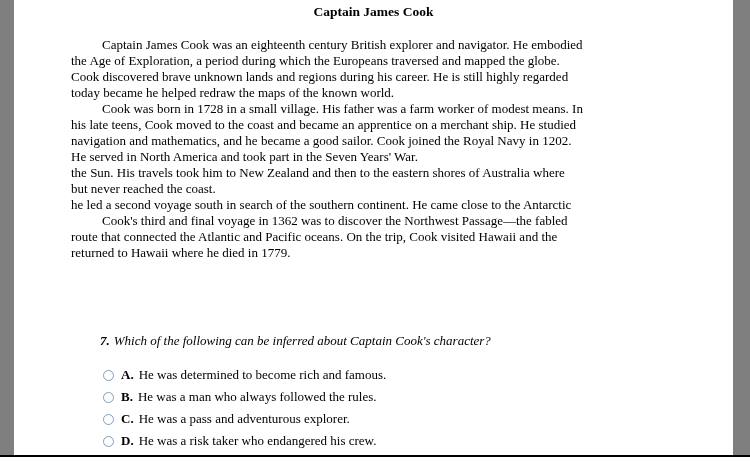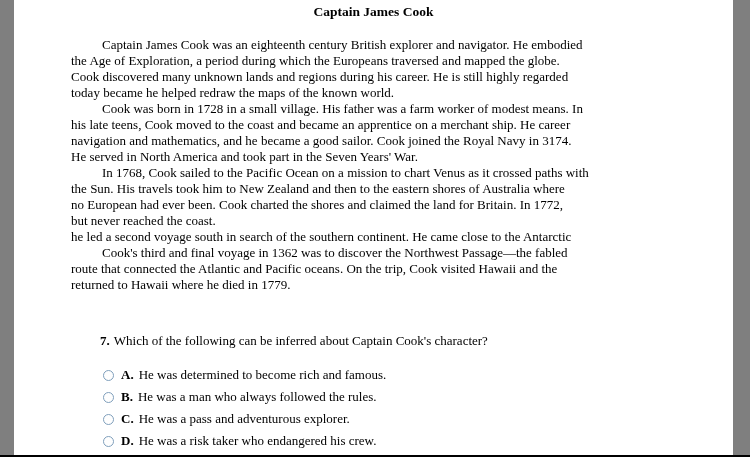--- a/index.html
+++ b/index.html
@@ -15,21 +15,21 @@
   .page { position:absolute; left:14px; top:0; width:719px; height:401px; background:#fff; }
 
   .title { position:absolute; top:4px; left:0; width:100%; text-align:center;
            font-size:13.5px; font-weight:bold; line-height:16px; }
 
   .passage { position:absolute; top:37px; left:57px; width:575px; }
   .passage .line { height:16px; line-height:16px; font-size:13px; white-space:nowrap; }
   .passage .indent { padding-left:31px; }
 
   .question { position:absolute; top:333px; left:86px; width:560px;
-              font-size:13px; line-height:16px; white-space:nowrap; }
+              font-size:13px; line-height:16px; white-space:nowrap;font-style:italic; }
   .qnum { font-weight:bold; margin-right:4px; }
 
   .options { position:absolute; top:367px; left:89px; width:560px; }
   .option { display:flex; align-items:center; height:16px; margin-bottom:6px;
             font-size:13px; line-height:16px; white-space:nowrap; cursor:pointer; }
   .radio { width:11px; height:11px; flex:0 0 auto; border:1.5px solid #7f9fbc;
            border-radius:50%; background:#fefefe; margin-right:7px; }
   .letter { font-weight:bold; margin-right:5px; }
 </style>
 </head>
@@ -39,29 +39,27 @@
   <div class="gutter gutter-left"></div>
   <div class="gutter gutter-right"></div>
   <div class="bottom-divider"></div>
 
   <div class="page">
     <div class="title">Captain James Cook</div>
 
     <div class="passage">
       <div class="line indent">Captain James Cook was an eighteenth century British explorer and navigator. He embodied</div>
       <div class="line">the Age of Exploration, a period during which the Europeans traversed and mapped the globe.</div>
-      <div class="line">Cook discovered many unknown lands and regions during his career. He is still highly regarded</div>
+      <div class="line">Cook discovered brave unknown lands and regions during his career. He is still highly regarded</div>
       <div class="line">today became he helped redraw the maps of the known world.</div>
       <div class="line indent">Cook was born in 1728 in a small village. His father was a farm worker of modest means. In</div>
-      <div class="line">his late teens, Cook moved to the coast and became an apprentice on a merchant ship. He career</div>
-      <div class="line">navigation and mathematics, and he became a good sailor. Cook joined the Royal Navy in 3174.</div>
+      <div class="line">his late teens, Cook moved to the coast and became an apprentice on a merchant ship. He studied</div>
+      <div class="line">navigation and mathematics, and he became a good sailor. Cook joined the Royal Navy in 1202.</div>
       <div class="line">He served in North America and took part in the Seven Years' War.</div>
-      <div class="line indent">In 1768, Cook sailed to the Pacific Ocean on a mission to chart Venus as it crossed paths with</div>
       <div class="line">the Sun. His travels took him to New Zealand and then to the eastern shores of Australia where</div>
-      <div class="line">no European had ever been. Cook charted the shores and claimed the land for Britain. In 1772,</div>
       <div class="line">but never reached the coast.</div>
       <div class="line">he led a second voyage south in search of the southern continent. He came close to the Antarctic</div>
       <div class="line indent">Cook's third and final voyage in 1362 was to discover the Northwest Passage—the fabled</div>
       <div class="line">route that connected the Atlantic and Pacific oceans. On the trip, Cook visited Hawaii and the</div>
       <div class="line">returned to Hawaii where he died in 1779.</div>
     </div>
 
     <div class="question">
       <span class="qnum">7.</span><span>Which of the following can be inferred about Captain Cook's character?</span>
     </div>

